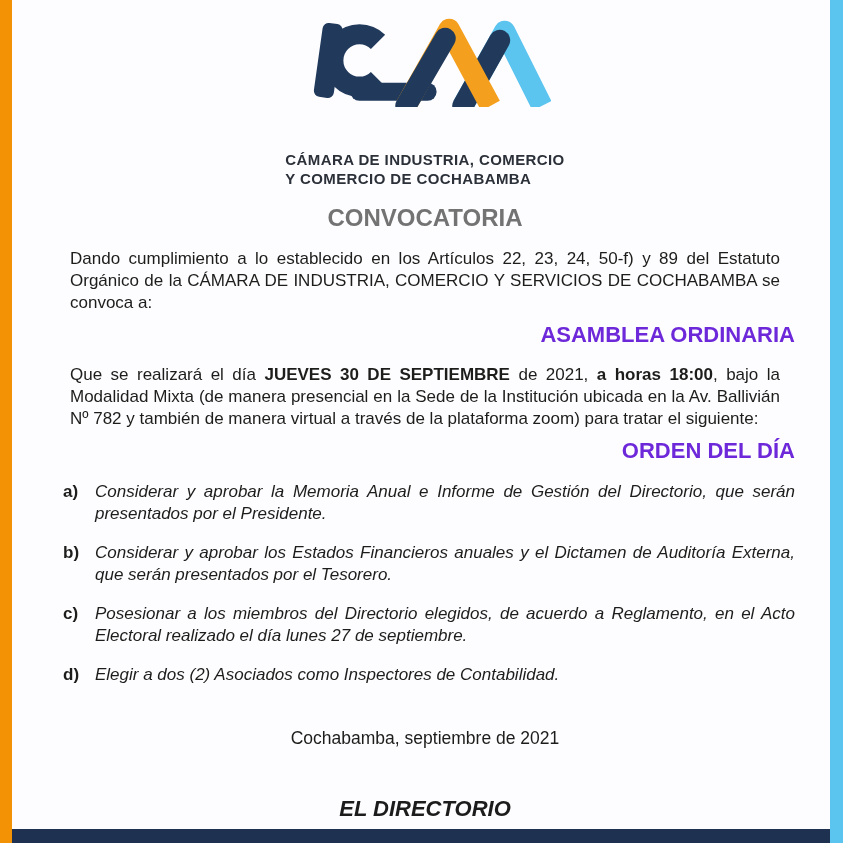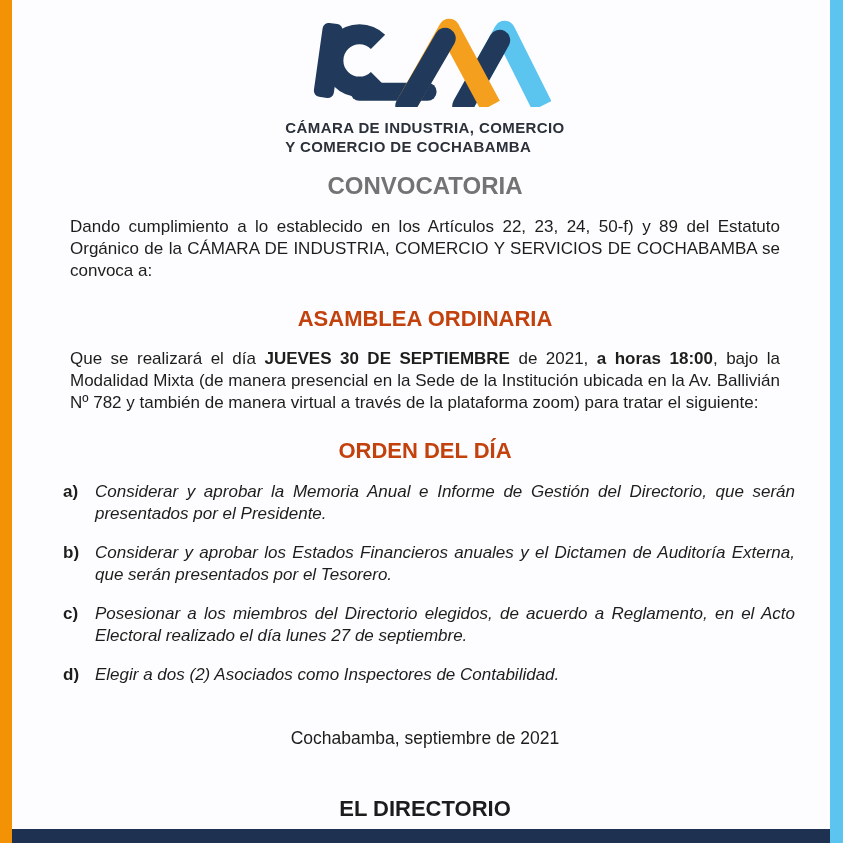--- a/index.html
+++ b/index.html
@@ -10,45 +10,45 @@
     margin: 0 auto;
     background: #fdfdff;
     overflow: hidden;
     font-family: "Liberation Sans", "DejaVu Sans", sans-serif;
     color: #1d1d1b;
   }
   .bar-left   { position: absolute; left: 0; top: 0; width: 12px; height: 843px; z-index: 3; }
   .bar-right  { position: absolute; right: 0; top: 0; width: 13px; height: 843px; z-index: 3; }
   .bar-bottom { position: absolute; left: 12px; right: 13px; bottom: 0; height: 14px; z-index: 2; }
   .content { padding: 16px 48px 0 55px; }
-  .brand { display: flex; flex-direction: column; align-items: center; }
+  .brand { display: flex; flex-direction: column; align-items: center; gap: 32px; }
   .brand svg { width: 252px; height: 91px; display: block; }
   .orgname {
     margin-top: 11px;
     font-weight: bold;
     font-size: 15px;
     line-height: 19px;
     letter-spacing: 0.4px;
     color: #2b3039;
     text-align: left;
   }
   h1.title { margin: 16px 0 0; text-align: center; font-size: 24px; line-height: 28px; color: #737373; }
-  h2.head  { margin: 24px 0 0; text-align: center; font-size: 22px; line-height: 26px; color: #c2410c; }
+  h2.head  { margin: 8px 0 0; text-align: right; font-size: 22px; line-height: 26px; color: #6d28d9; }
   p.body {
     margin: 16px 15px 0;
     font-size: 17px;
     line-height: 22px;
     text-align: justify;
   }
   .agenda { margin-top: 4px; padding-left: 8px; }
   .agenda-item { display: flex; gap: 11px; margin-top: 17px; font-size: 17px; line-height: 22px; }
   .agenda-label { font-weight: bold; flex: none; width: 21px; }
   .agenda-text { flex: 1; text-align: justify; font-style: italic; }
   p.dateline { margin: 41px 0 4px; text-align: center; font-size: 17.5px; line-height: 22px; }
-  h2.signature { margin: 47px 0 0; text-align: center; font-size: 22px; color: #1c1c1c; }
+  h2.signature { margin: 47px 0 0; text-align: center; font-size: 22px; color: #1c1c1c; font-style: italic; }
 </style>
 </head>
 <body>
 
 <div class="page">
 
   <div class="bar-left" style="background: rgb(243, 146, 4);"></div>
   <div class="bar-right" style="background: rgb(91, 196, 239);"></div>
   <div class="bar-bottom" style="background: rgb(30, 49, 80);"></div>
 

